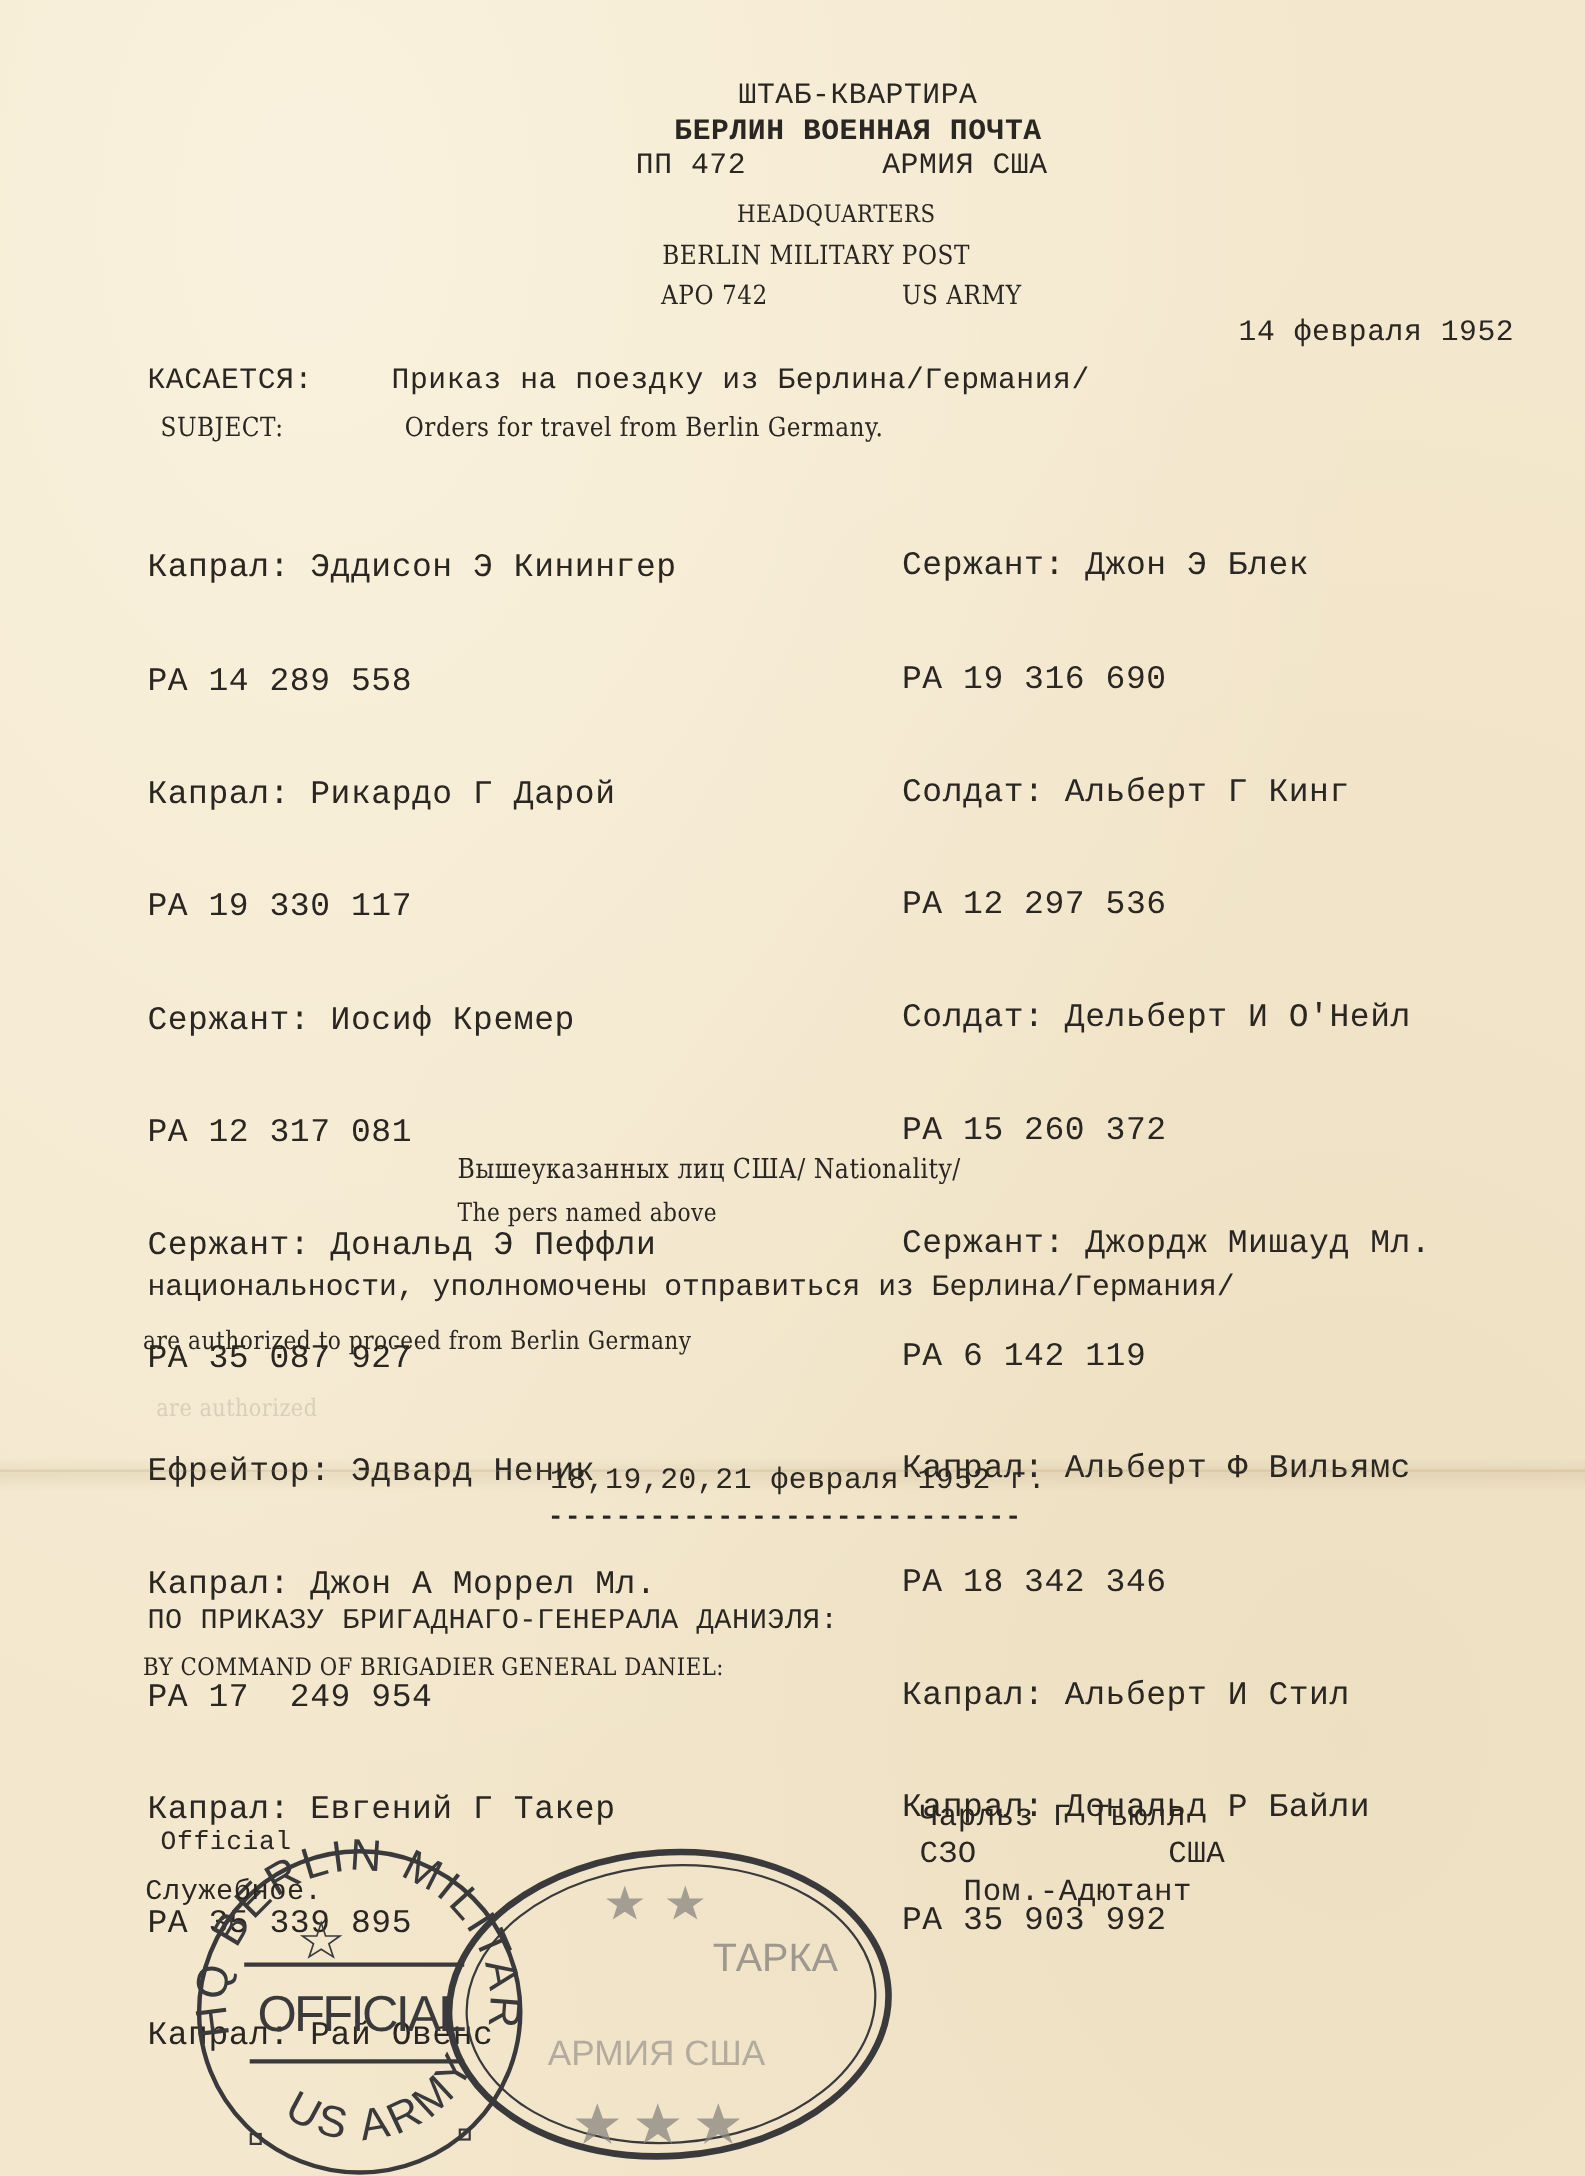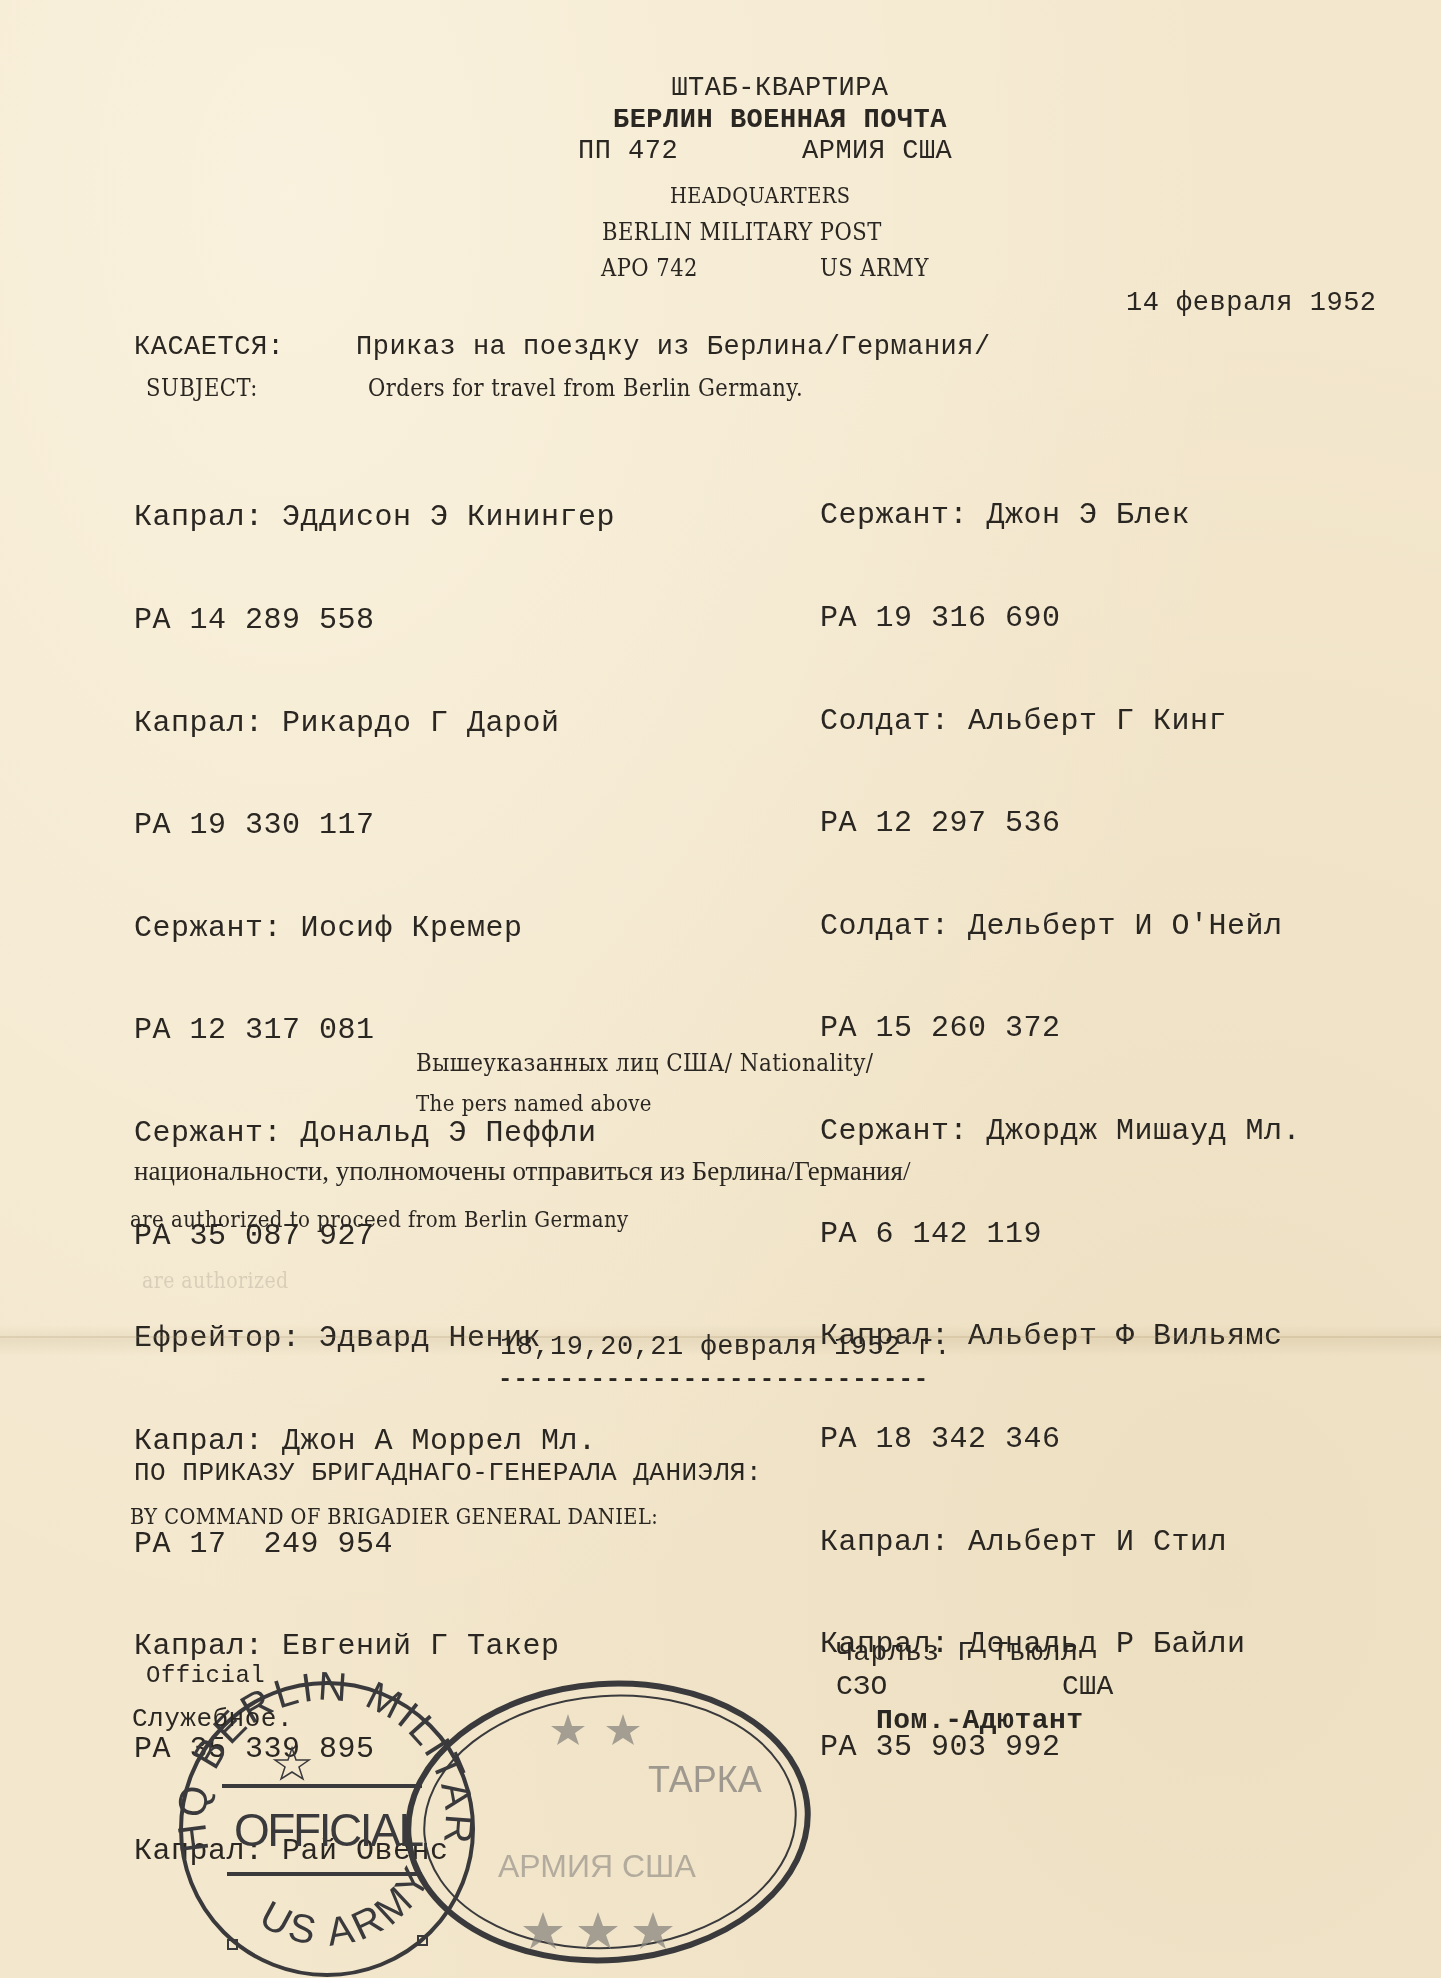--- a/index.html
+++ b/index.html
@@ -77,36 +77,36 @@
     <span class="row">PA 6 142 119</span>
     <span class="row"><span>Капрал:</span> <span>Альберт Ф Вильямс</span></span>
     <span class="row">PA 18 342 346</span>
     <span class="row"><span>Капрал:</span> <span>Альберт И Стил</span></span>
     <span class="row"><span>Капрал:</span> <span>Дональд Р Байли</span></span>
     <span class="row">PA 35 903 992</span>
   </div>
 
   <div class="abs cond" style="top:1048px; left:416px; font-size:25px; transform:scaleX(0.86);">Вышеуказанных лиц США/ Nationality/</div>
   <div class="abs cond" style="top:1090px; left:416px; font-size:23px; transform:scaleX(0.86);">The pers named above</div>
-  <div class="abs ty" style="top:1156px; left:134px; font-size:27px; letter-spacing:0;font-family:Liberation Serif, serif;">национальности, уполномочены отправиться из Берлина/Германия/</div>
+  <div class="abs ty" style="top:1156px; left:134px; font-size:27px; letter-spacing:0;">национальности, уполномочены отправиться из Берлина/Германия/</div>
   <div class="abs cond" style="top:1206px; left:130px; font-size:23px; transform:scaleX(0.86);">are authorized to proceed from Berlin Germany</div>
   <div class="abs cond ghost" style="top:1268px; left:142px; font-size:22px; transform:scaleX(0.86);">are authorized</div>
 
   <div class="crease" style="top:1336px;"></div>
 
   <div class="abs ty" style="top:1332px; left:500px; font-size:27px;">18,19,20,21 февраля 1952 г.</div>
   <div class="abs ty dashes" style="top:1366px; left:498px;">----------------------------</div>
 
   <div class="abs ty" style="top:1458px; left:134px; font-size:26px;">ПО ПРИКАЗУ БРИГАДНАГО-ГЕНЕРАЛА ДАНИЭЛЯ:</div>
   <div class="abs cond" style="top:1504px; left:130px; font-size:22px; transform:scaleX(0.88);">BY COMMAND OF BRIGADIER GENERAL DANIEL:</div>
 
   <div class="abs ty sig" style="top:1636px; left:836px;">Чарльз Г Тьюлл</div>
   <div class="abs ty sig" style="top:1670px; left:836px;">СЗО</div>
   <div class="abs ty sig" style="top:1670px; left:1062px;">США</div>
-  <div class="abs ty sig" style="top:1704px; left:876px;font-weight:bold;">Пом.-Адютант</div>
+  <div class="abs ty sig" style="top:1704px; left:876px;">Пом.-Адютант</div>
 
   <div class="abs ty" style="top:1662px; left:146px; font-size:24px; z-index:3;">Official</div>
   <div class="abs ty" style="top:1704px; left:132px; font-size:26px; z-index:3;">Служебное.</div>
 
   <div class="abs stamp" style="top:1656px; left:134px; width:310px; height:310px; z-index:2;">
     <svg width="310" height="310" viewBox="0 0 310 310">
       <defs>
         <path id="ringTop" d="M 40 185 A 120 120 0 1 1 270 175"></path>
         <path id="ringBot" d="M 55 215 A 115 115 0 0 0 260 200"></path>
       </defs>

